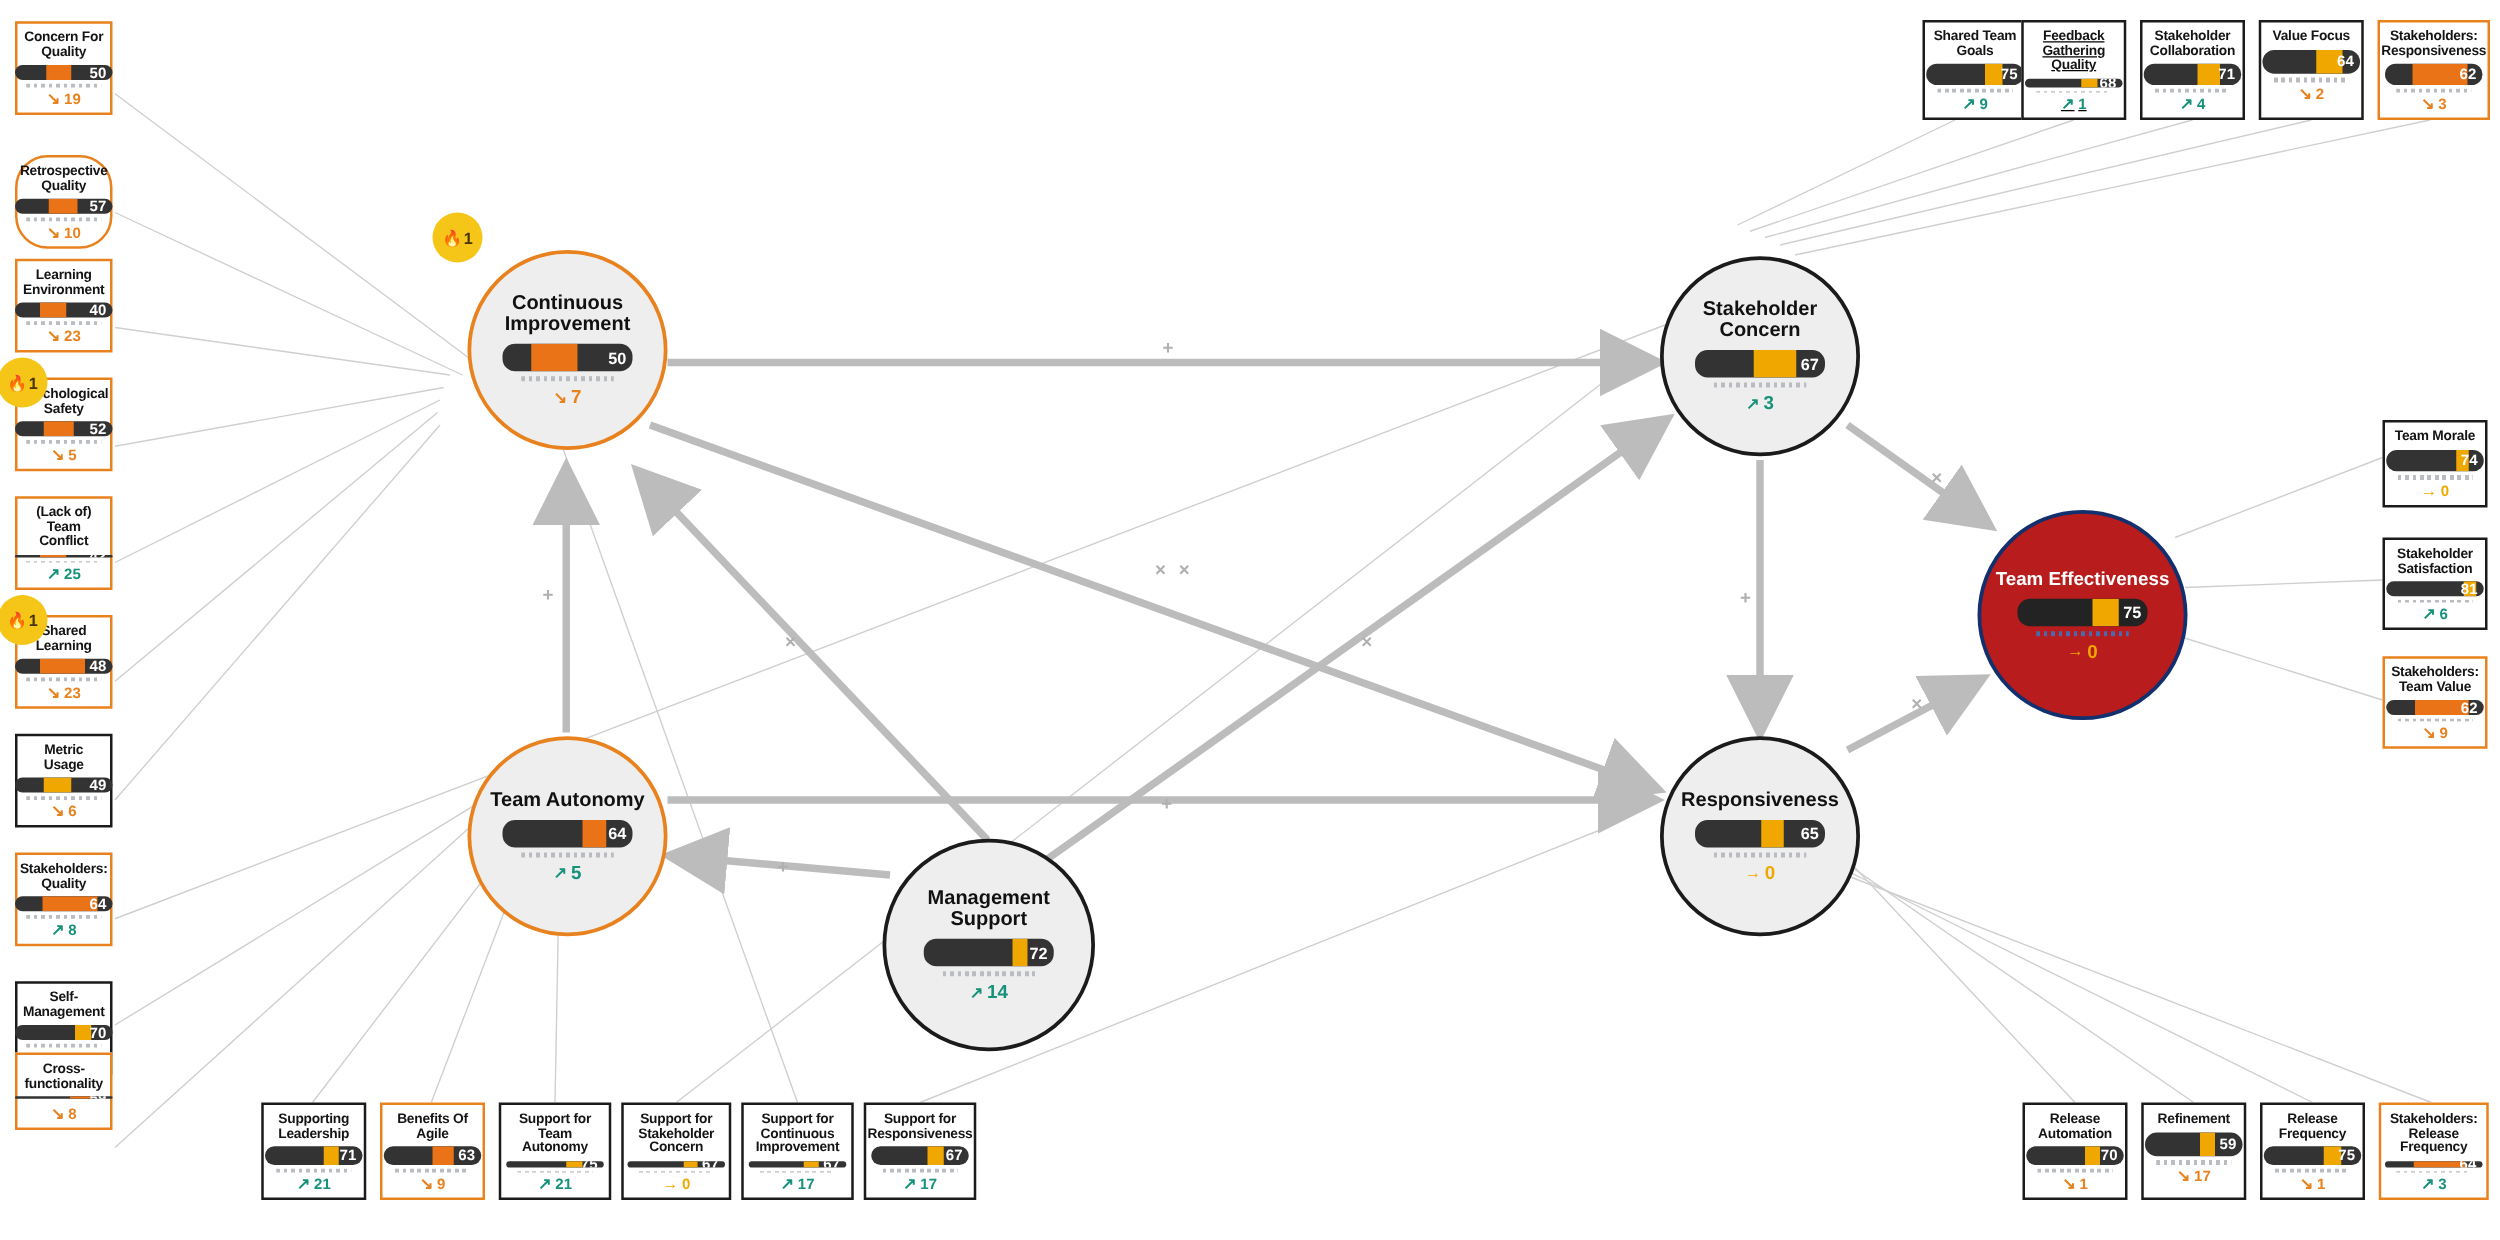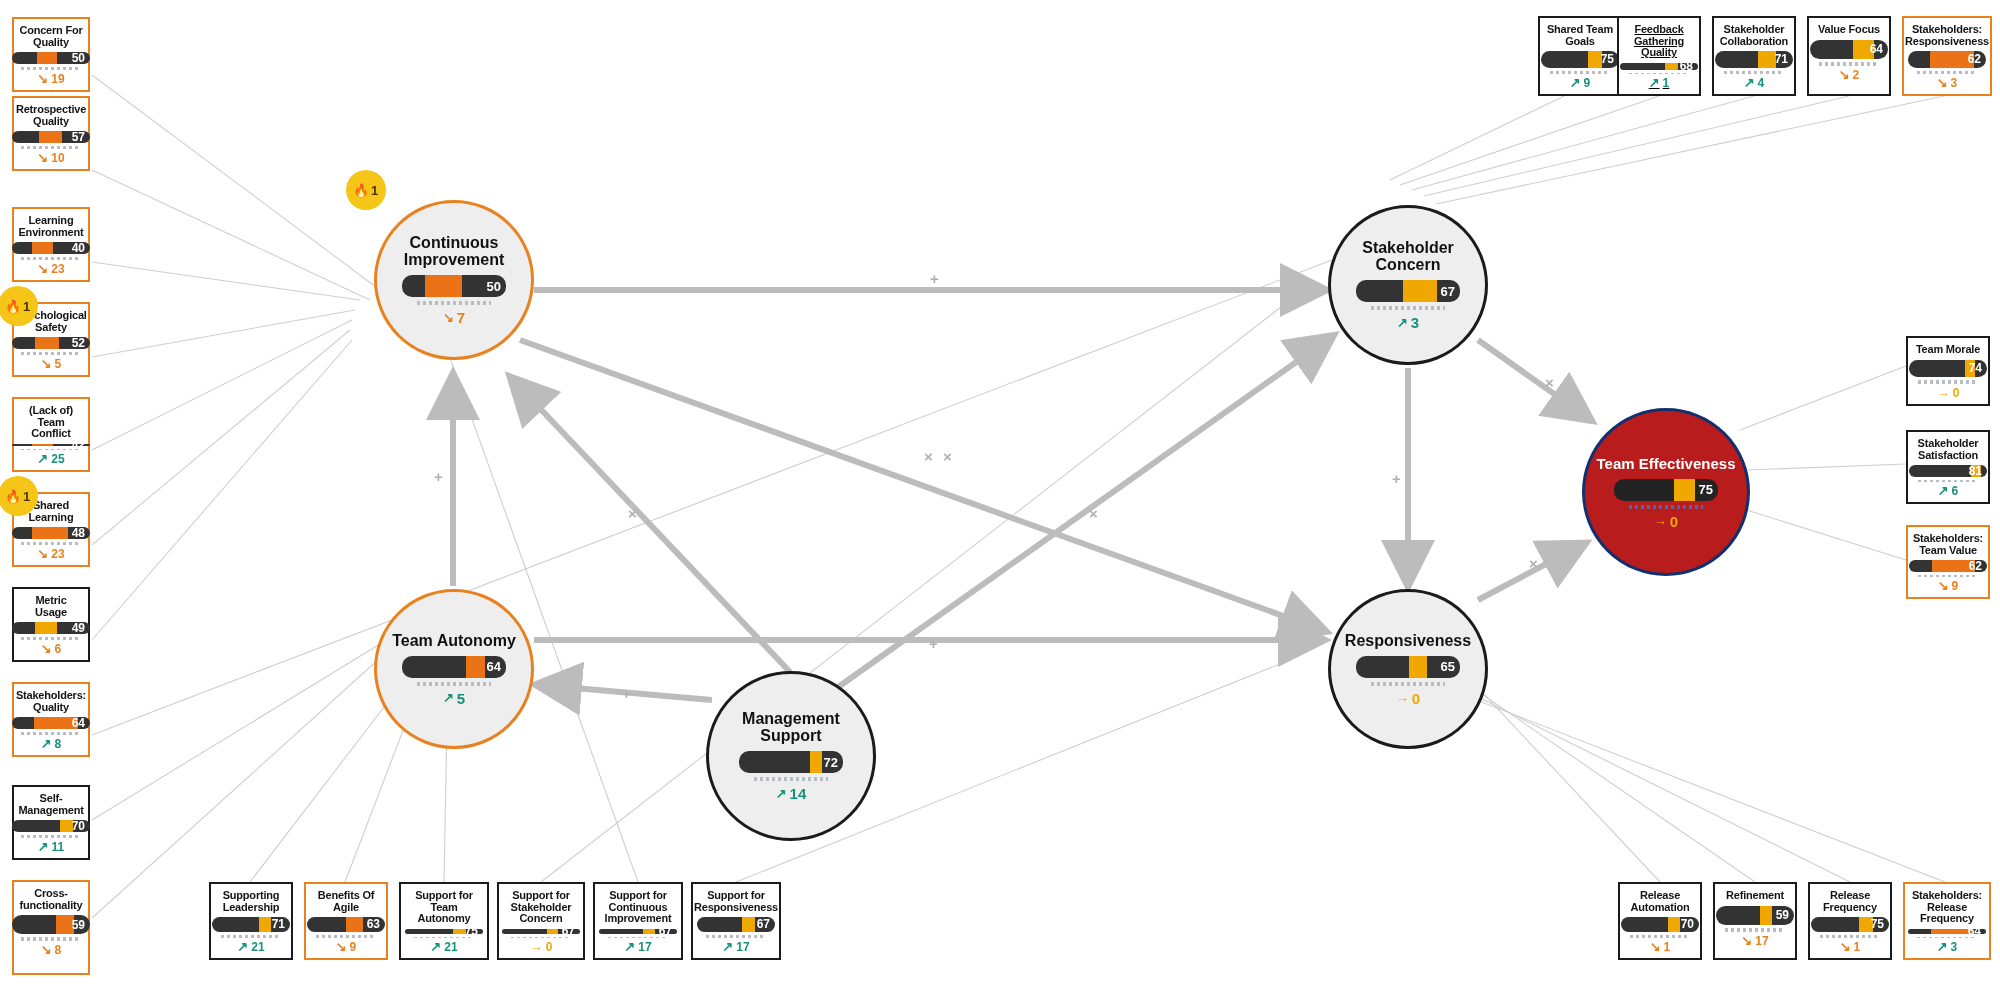--- a/index.html
+++ b/index.html
@@ -270,21 +270,21 @@
         <div class="gauge">
           <div class="seg orange" style="left: 32%; width: 26%;"></div>
           <div class="val">50</div>
         </div>
         <div class="ticks"></div>
         <div class="delta down">
           <span class="ar">↘</span>
           <span>19</span>
         </div>
       </div>
-      <div class="card accent" style="left: 12px; top: 96px; width: 78px; height: 75px;">
+      <div class="card accent" style="left: 12px; top: 124px; width: 78px; height: 75px; border-radius: 26px;">
         <div class="ctitle">Retrospective
 Quality</div>
         <div class="gauge">
           <div class="seg orange" style="left: 35%; width: 29%;"></div>
           <div class="val">57</div>
         </div>
         <div class="ticks"></div>
         <div class="delta down">
           <span class="ar">↘</span>
           <span>10</span>
@@ -381,21 +381,21 @@
         <div class="gauge">
           <div class="seg" style="left: 62%; width: 16%;"></div>
           <div class="val">70</div>
         </div>
         <div class="ticks"></div>
         <div class="delta up">
           <span class="ar">↗</span>
           <span>11</span>
         </div>
       </div>
-      <div class="card accent" style="left: 12px; top: 880px; width: 78px; height: 95px;">
+      <div class="card accent" style="left: 12px; top: 842px; width: 78px; height: 62px;">
         <div class="ctitle">Cross-
 functionality</div>
         <div class="gauge">
           <div class="seg orange" style="left: 56%; width: 24%;"></div>
           <div class="val">59</div>
         </div>
         <div class="ticks"></div>
         <div class="delta down">
           <span class="ar">↘</span>
           <span>8</span>

